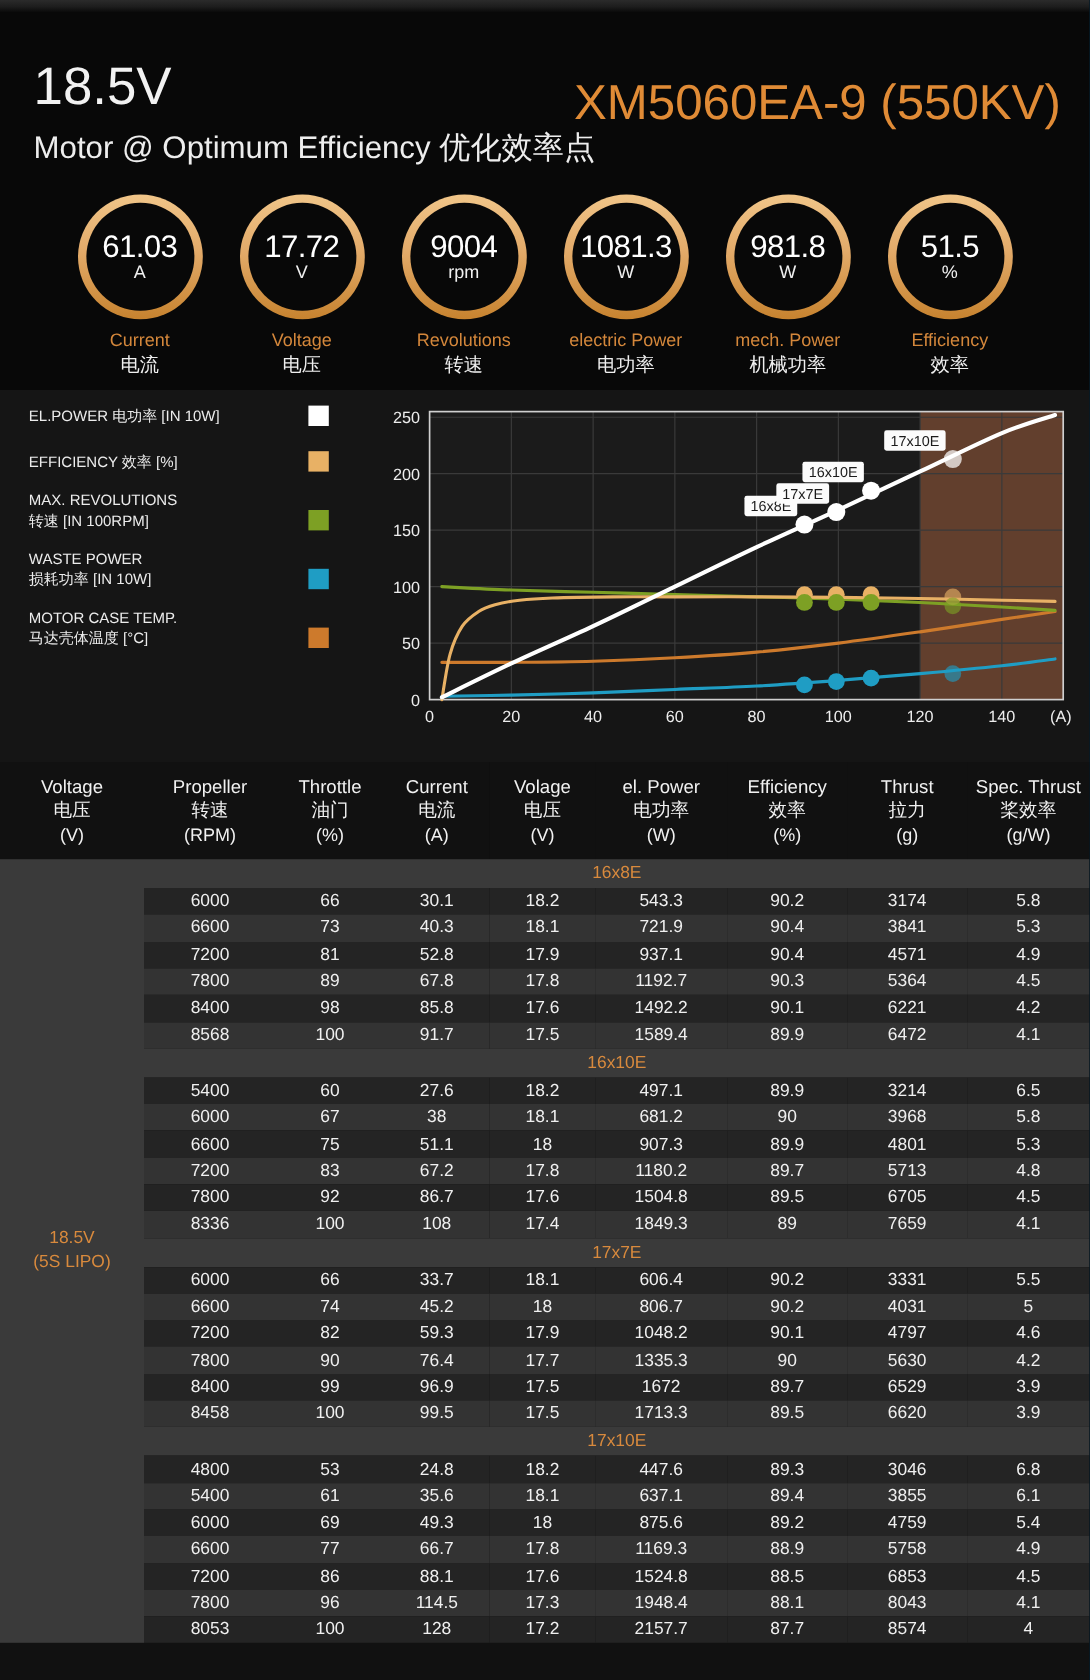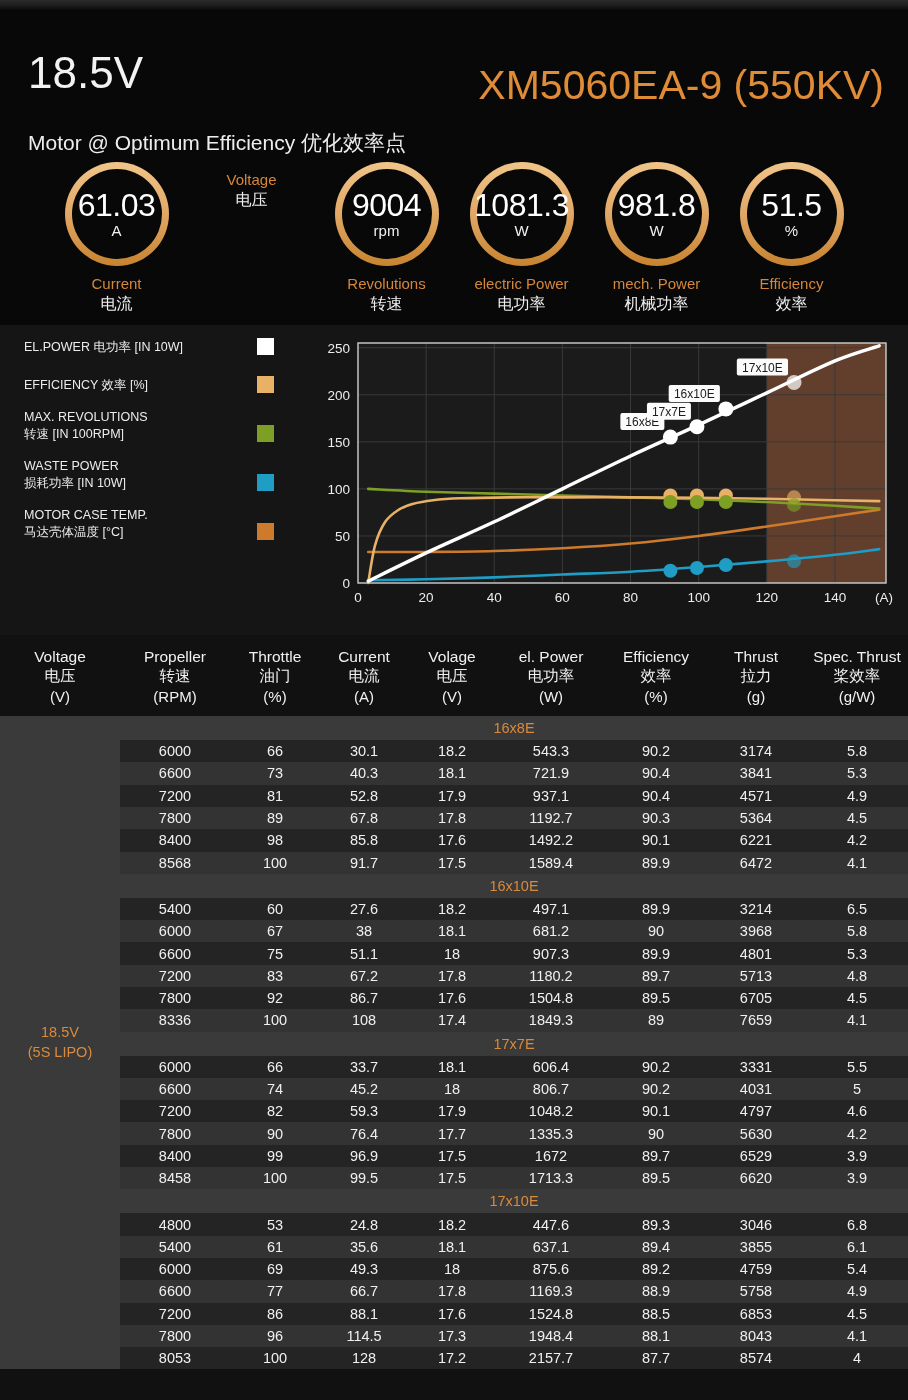--- a/index.html
+++ b/index.html
@@ -28,22 +28,22 @@
   }
   .hdr-voltage {
     position: absolute; left: 28px; top: 38px;
     font-size: 44px; color: #f2f2f2; font-weight: 400; letter-spacing: 0px;
   }
   .hdr-model {
     position: absolute; right: 24px; top: 52px;
     font-size: 41px; color: #e08b36; letter-spacing: 0px;
   }
   .hdr-sub {
-    position: absolute; left: 28px; top: 119px;
-    font-size: 21px; color: #ededed; font-weight: 400;
+    position: absolute; left: 28px; top: 96px;
+    font-size: 26px; color: #ededed; font-weight: 400;
   }
 
   
   .gauges {
     position: absolute; left: 0; top: 152px; width: 908px; height: 160px;
     display: flex; justify-content: center; gap: 22px;
   }
   .gauge { width: 113px; position: relative; text-align: center; }
   .ring {
     width: 104px; height: 104px; margin: 0 auto;
@@ -51,21 +51,21 @@
     background: linear-gradient(180deg, #f0c589 0%, #e3ab6a 45%, #c7832f 100%);
     display: flex; align-items: center; justify-content: center;
     position: relative;
   }
   .ring::after {
     content: ""; position: absolute;
     left: 7px; top: 7px; right: 7px; bottom: 7px;
     border-radius: 50%; background: #080808;
   }
   .ring-inner { position: relative; z-index: 2; line-height: 1.05; }
-  .g-val { font-size: 32px; color: #ffffff; display: block; letter-spacing: -0.5px; }
+  .g-val { font-size: 26px; color: #ffffff; display: block; letter-spacing: -0.5px; }
   .g-unit { font-size: 15px; color: #f0f0f0; display: block; margin-top: 1px; }
   .g-lab-en { font-size: 15px; color: #d4873b; margin-top: 9px; white-space: nowrap; }
   .g-lab-zh { font-size: 16px; color: #efefef; margin-top: 2px; white-space: nowrap; }
 
   
   .chart-section {
     position: absolute; left: 0; top: 325px; width: 908px; height: 310px;
     background: #151515;
   }
   
@@ -141,20 +141,26 @@
           <div class="ring">
             <div class="ring-inner">
               <span class="g-val">61.03</span>
               <span class="g-unit">A</span>
             </div>
           </div>
           <div class="g-lab-en">Current</div>
           <div class="g-lab-zh">电流</div>
         </div>
         <div class="gauge">
+          <div class="ring">
+            <div class="ring-inner">
+              <span class="g-val">17.72</span>
+              <span class="g-unit">V</span>
+            </div>
+          </div>
           <div class="g-lab-en">Voltage</div>
           <div class="g-lab-zh">电压</div>
         </div>
         <div class="gauge">
           <div class="ring">
             <div class="ring-inner">
               <span class="g-val">9004</span>
               <span class="g-unit">rpm</span>
             </div>
           </div>

